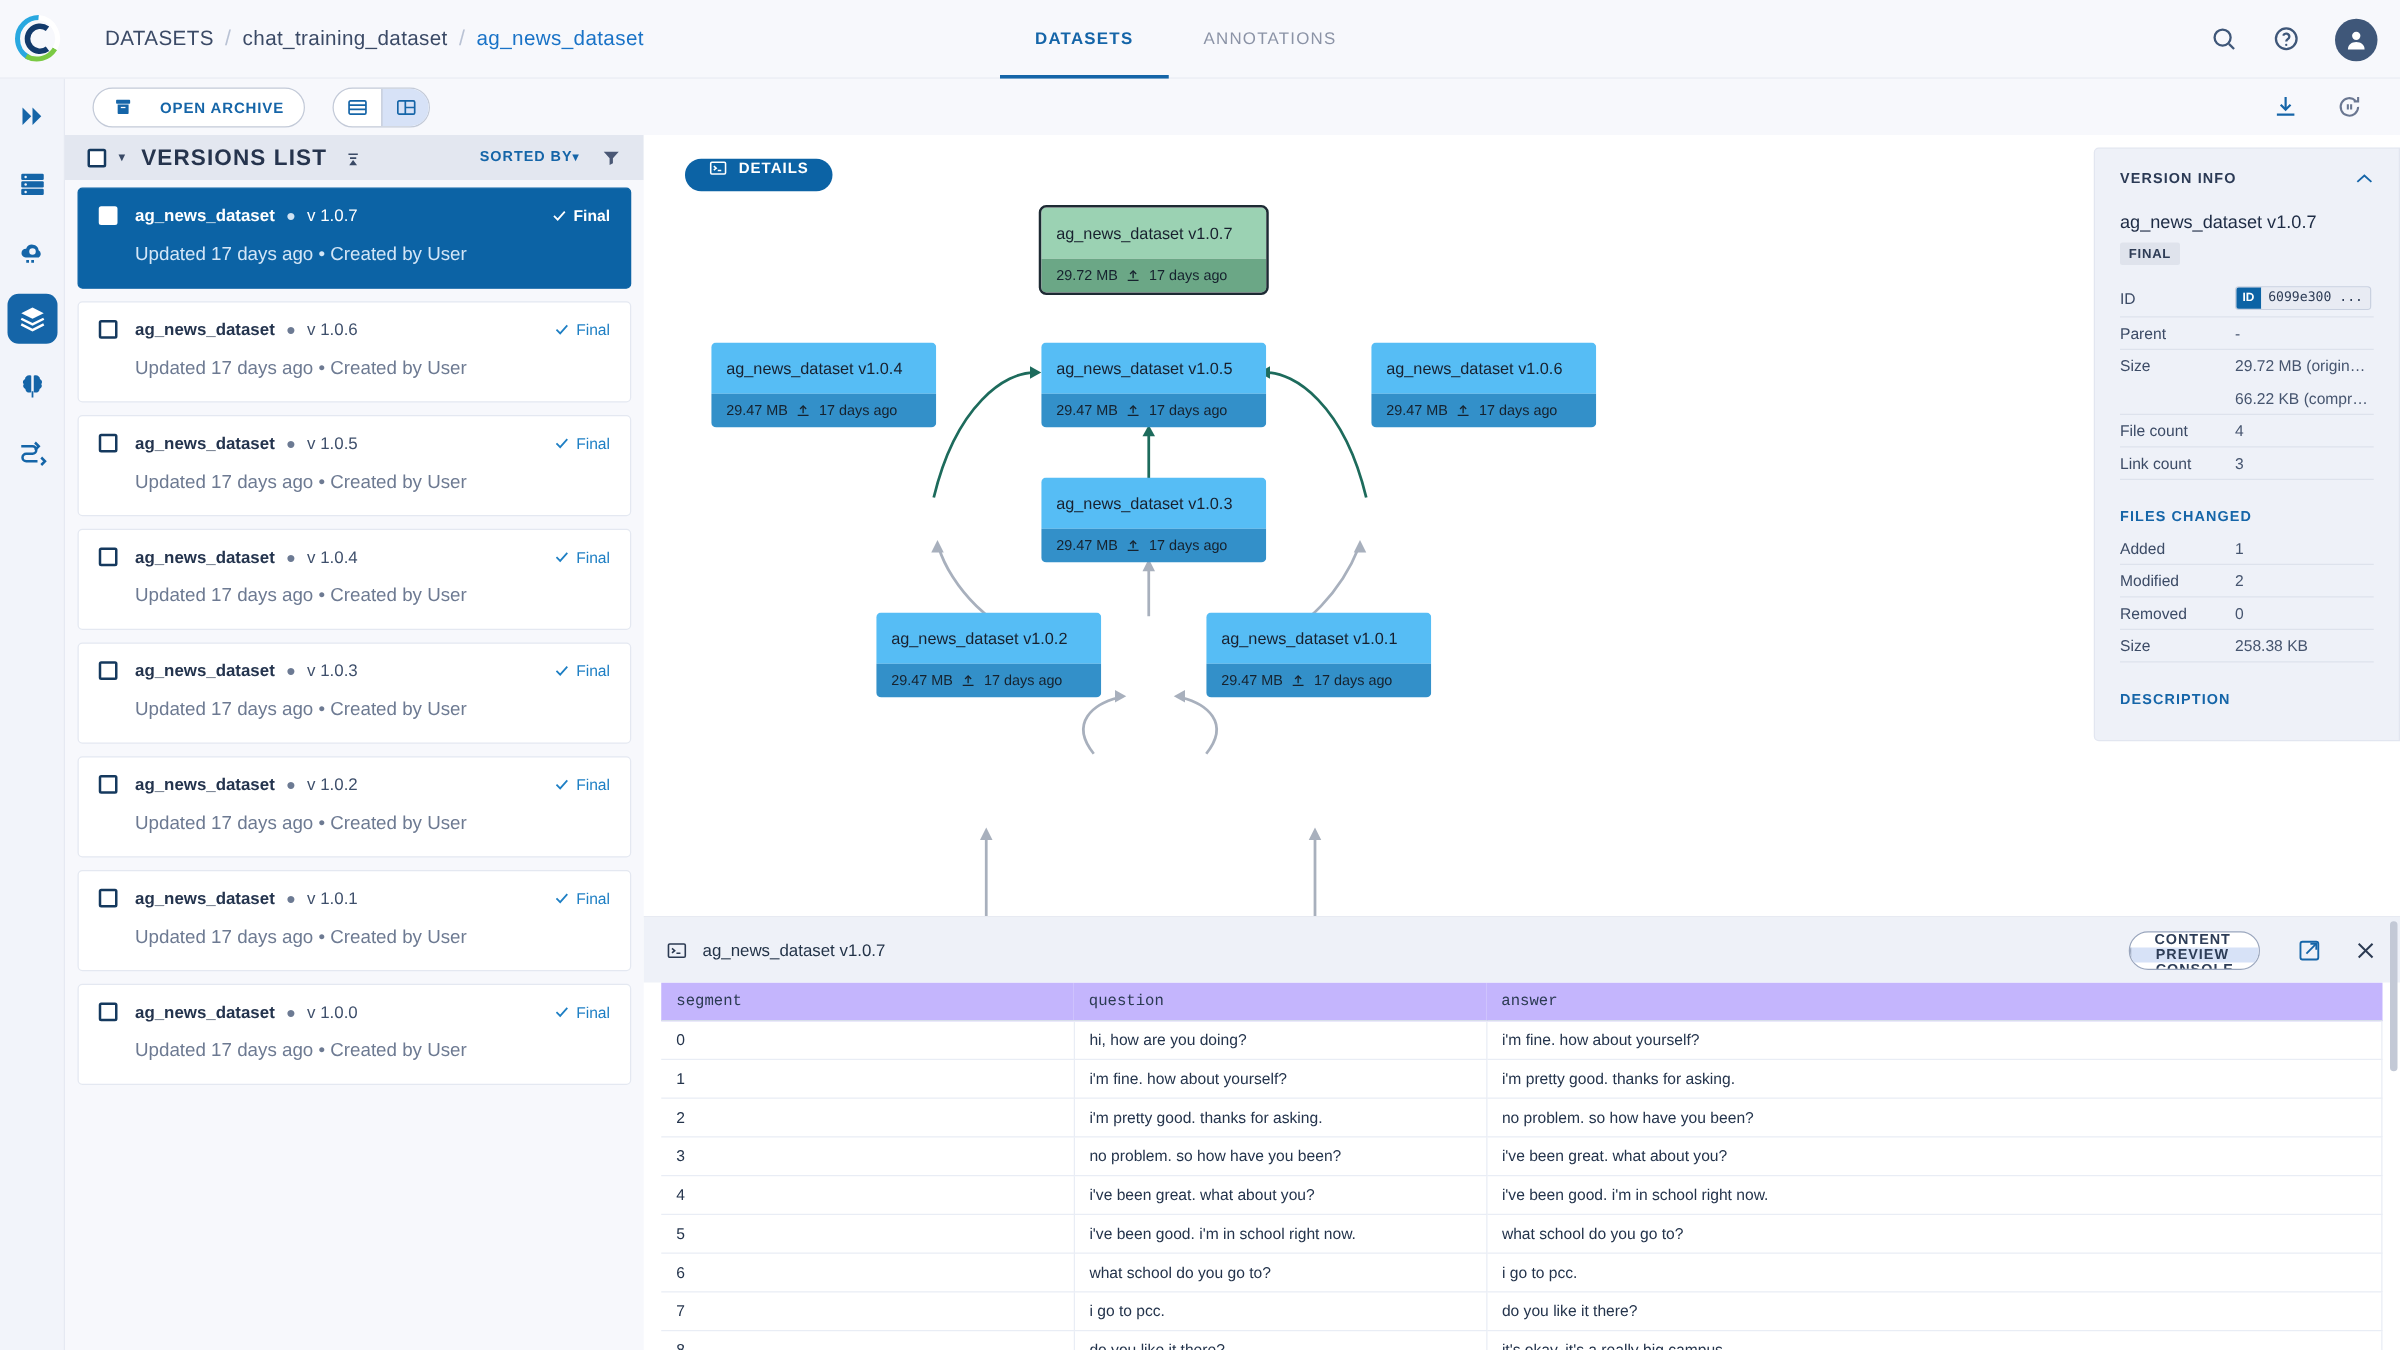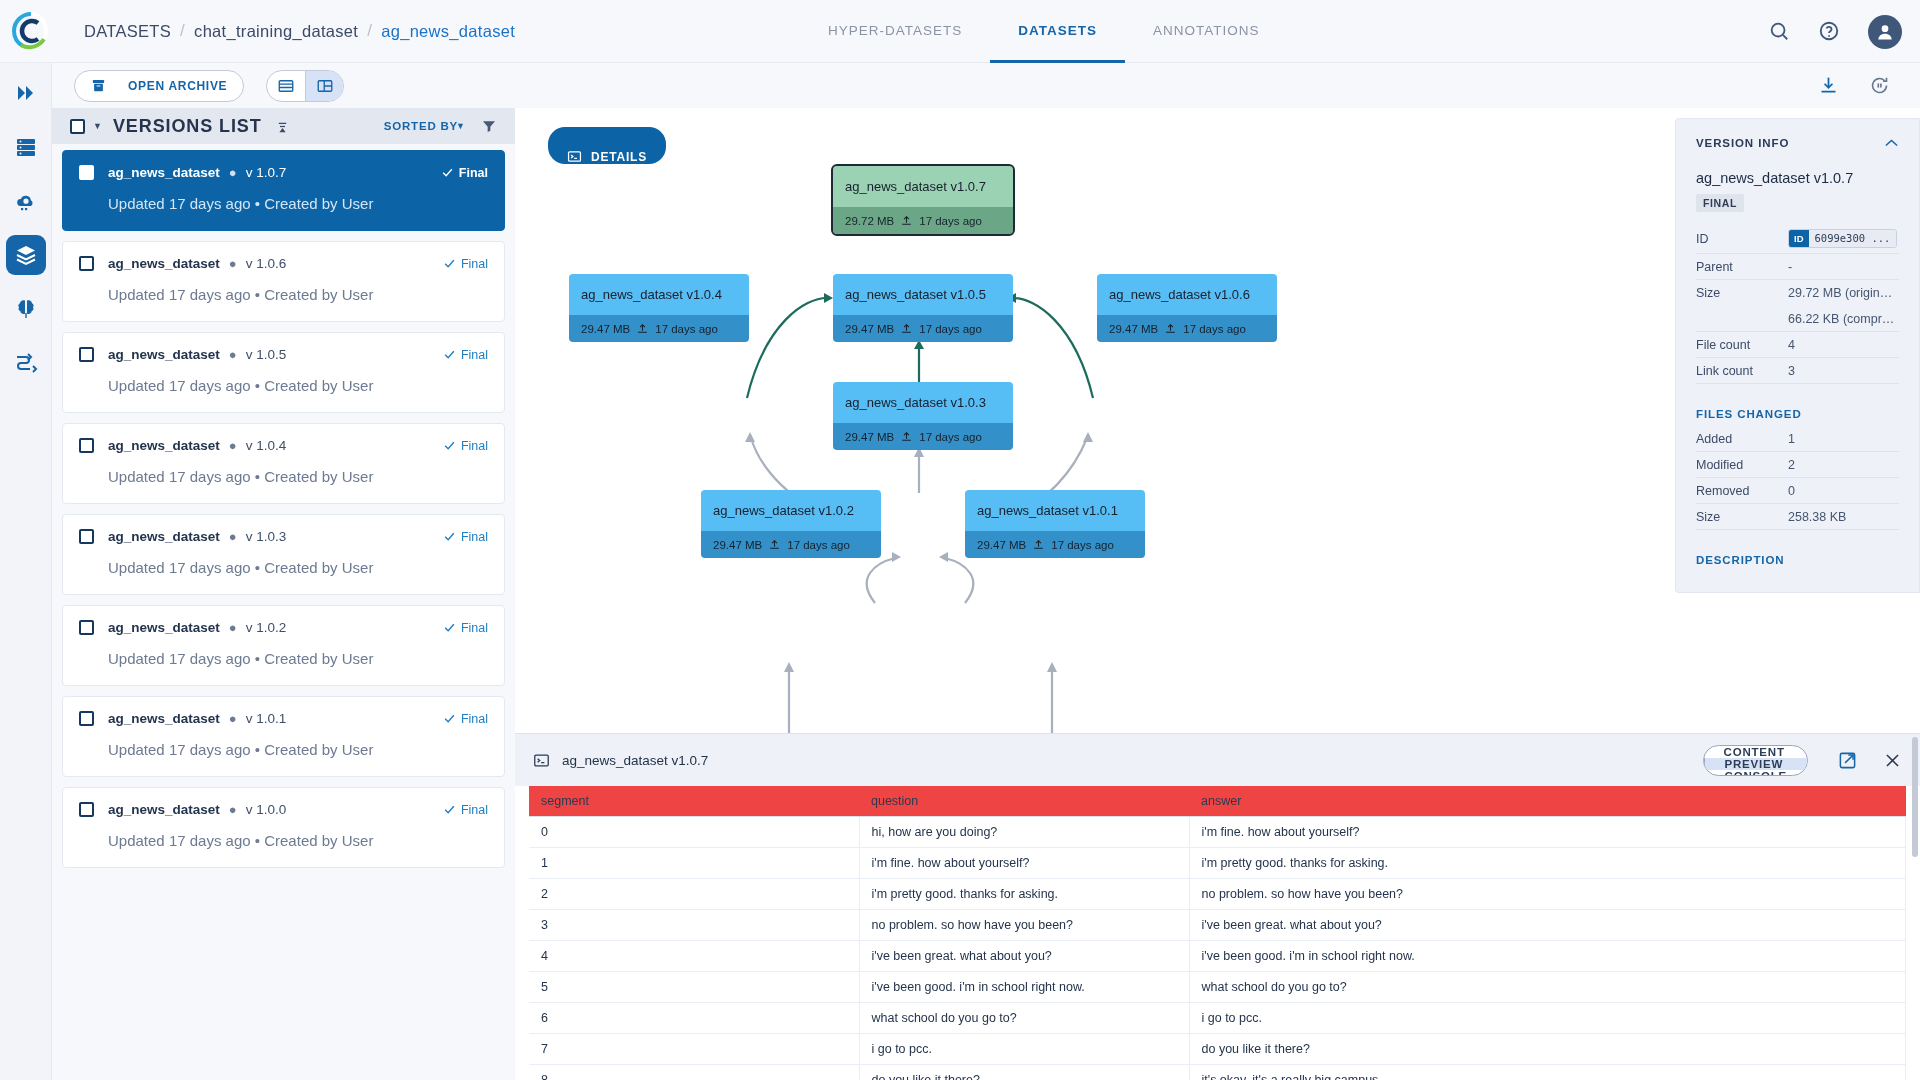--- a/index.html
+++ b/index.html
@@ -105,22 +105,22 @@
   .vver { font-size: 13.5px; color: #3e4f6b; }
   .vcard.selected .vver { color: #ffffff; }
   .vfinal { margin-left: auto; color: #1e7fc4; font-size: 12.5px; display: flex; align-items: center; gap: 5px; }
   .vcard.selected .vfinal { color: #fff; font-weight: 600; }
   .vrow2 { margin-top: 15px; margin-left: 29px; font-size: 15px; color: #6d7a92; }
   .vcard.selected .vrow2 { color: #d3e6f7; }
 
   
   .graph { position: absolute; left: 515px; top: 108px; width: 1405px; height: 625px; background: #fff; overflow: hidden; }
   .btn-details {
-    position: absolute; left: 33px; top: 19px; height: 37px; background: #0c63a5;
-    color: #fff; border-radius: 17px; display: flex; align-items: flex-end; gap: 9px;
+    position: absolute; left: 33px; top: 19px; height: 26px; background: #0c63a5;
+    color: #fff; border-radius: 17px; display: flex; align-items: flex-start; gap: 9px;
     padding: 0 19px; font-size: 12px; font-weight: 700; letter-spacing: .8px; cursor: pointer;
   }
   .node { position: absolute; width: 180px; border-radius: 4px; overflow: hidden; cursor: pointer; }
   .node .ntop { padding: 13px 12px; font-size: 13px; color: #18202e; }
   .node .nbot { padding: 7px 12px; font-size: 11.5px; color: #16222e; display: flex; align-items: center; gap: 6px; }
   .node.blue .ntop { background: #56bdf5; }
   .node.blue .nbot { background: #3390c9; }
   .node.green { outline: 2px solid #1d2a33; }
   .node.green .ntop { background: #9bd2b3; }
   .node.green .nbot { background: #6ba786; }
@@ -164,22 +164,22 @@
   .seg-tab {
     padding: 0 20px; display: flex; align-items: center; font-size: 11.5px;
     font-weight: 700; letter-spacing: .8px; color: #2d3d57; cursor: pointer;
   }
   .seg-tab + .seg-tab { border-left: 1px solid #9aa6bd; }
   .seg-tab.active { background: #d7e2f7; }
   .bhead-icons { margin-left: 30px; display: flex; align-items: center; gap: 26px; }
 
   table.preview { width: 100%; border-collapse: collapse; table-layout: fixed; }
   table.preview th {
-    background: #ef4444; text-align: left; font-weight: 400; font-size: 12.5px; color: #2b3a52;
-    padding: 8px 12px; border-bottom: 1px solid #d8deea;
+    background: #c4b5fd; text-align: left; font-weight: 400; font-size: 12.5px; color: #2b3a52;
+    padding: 8px 12px; border-bottom: 1px solid #d8deea; font-family: Liberation Mono, monospace;
   }
   table.preview td {
     padding: 8px 12px; font-size: 12.5px; color: #24344c;
     border-bottom: 1px solid #e9edf5; border-right: 1px solid #e9edf5;
   }
   .tbl-wrap { height: 295px; overflow: hidden; padding: 0 14px; }
   .col-seg { width: 330px; }
   .col-q { width: 330px; }
 
   .scroll-strip { position: absolute; right: 2px; top: 737px; width: 6px; height: 340px; }
@@ -200,21 +200,20 @@
   </div>
   <div class="breadcrumb">
     <span class="bc-item">DATASETS</span>
     <span class="bc-sep">/</span>
     <span class="bc-item">chat_training_dataset</span>
     <span class="bc-sep">/</span>
     <span class="bc-current">ag_news_dataset</span>
   </div>
 
   <div class="nav-tabs">
-    <div class="nav-tab">HYPER-DATASETS</div>
     <div class="nav-tab active">DATASETS</div>
     <div class="nav-tab">ANNOTATIONS</div>
   </div>
 
   <div class="top-icons">
     <span class="ticon">
       <svg width="22" height="22" viewBox="0 0 24 24" fill="none" stroke="#3f5779" stroke-width="2">
         <circle cx="11" cy="11" r="7"></circle>
           <line x1="16.5" y1="16.5" x2="21" y2="21"></line>
       </svg>

